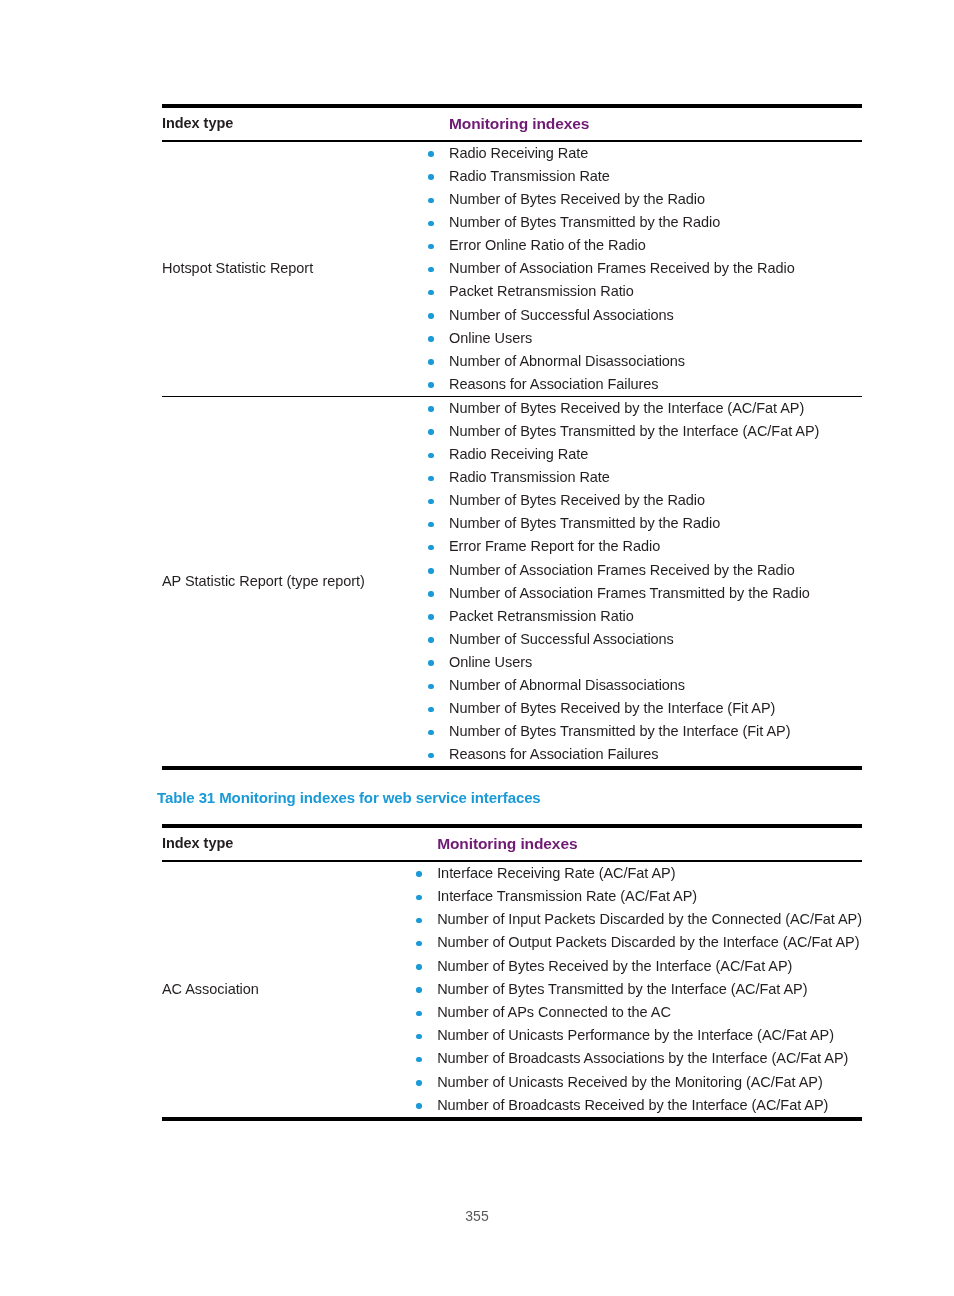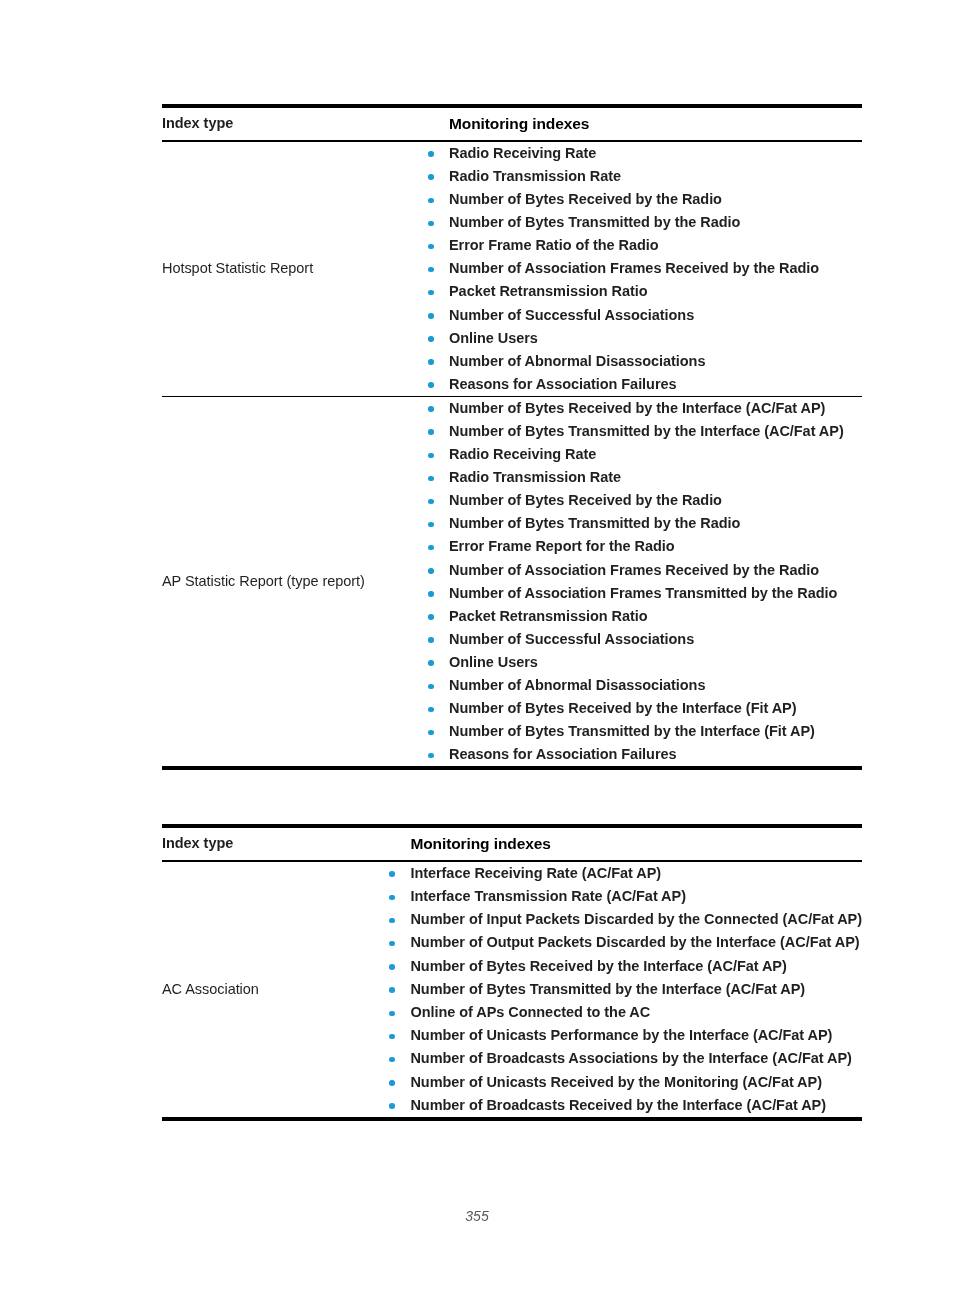--- a/index.html
+++ b/index.html
@@ -46,42 +46,41 @@
   }
 
   .th-row td {
     padding: 6px 0 7px 0;
     vertical-align: bottom;
   }
   .th {
     font-size: 15.5px;
     font-weight: bold;
     letter-spacing: -0.1px;
-    color: #000000;
+    color: #701a75;
   }
 
   .col-type   { width: 248px; }
   .col-index  { width: 452px; }
 
   .body-row > td {
     vertical-align: middle;
     padding: 0;
   }
 
   .type-cell {
     font-size: 14.5px;
     color: #231f20;
     padding-left: 10px;
     letter-spacing: -0.05px;
     line-height: 1.3;
   }
 
   .index-cell {
     padding: 10px 0 10px 0;
-    font-weight: bold;
   }
 
   ul.idx {
     list-style: none;
     margin: 0;
     padding: 0;
   }
   ul.idx li {
     position: relative;
     font-size: 14.5px;
@@ -122,21 +121,20 @@
 
   
   .folio {
     position: absolute;
     left: 0;
     top: 1208px;
     width: 954px;
     text-align: center;
     font-size: 14px;
     color: #58595b;
-    font-style: italic;
   }
 </style>
 </head>
 <body>
 
 <div class="page">
 
   <table class="doc-table" id="table-a">
     <colgroup>
       <col class="col-type">
@@ -149,21 +147,21 @@
       </tr>
 
       <tr class="body-row rule-row">
         <td class="type-cell">Hotspot Statistic Report</td>
         <td class="index-cell">
           <ul class="idx">
               <li>Radio Receiving Rate</li>
               <li>Radio Transmission Rate</li>
               <li>Number of Bytes Received by the Radio</li>
               <li>Number of Bytes Transmitted by the Radio</li>
-              <li>Error Frame Ratio of the Radio</li>
+              <li>Error Online Ratio of the Radio</li>
               <li>Number of Association Frames Received by the Radio</li>
               <li>Packet Retransmission Ratio</li>
               <li>Number of Successful Associations</li>
               <li>Online Users</li>
               <li>Number of Abnormal Disassociations</li>
               <li>Reasons for Association Failures</li>
             </ul>
         </td>
       </tr>
 
@@ -186,20 +184,21 @@
               <li>Number of Abnormal Disassociations</li>
               <li>Number of Bytes Received by the Interface (Fit AP)</li>
               <li>Number of Bytes Transmitted by the Interface (Fit AP)</li>
               <li>Reasons for Association Failures</li>
             </ul>
         </td>
       </tr>
     </tbody>
   </table>
 
+  <div class="caption">Table 31 Monitoring indexes for web service interfaces</div>
 
   <table class="doc-table" id="table-b">
     <colgroup>
       <col class="col-type">
       <col class="col-index">
     </colgroup>
     <tbody>
       <tr class="th-row rule-top rule-head">
         <td class="th type-cell">Index type</td>
         <td class="th" style="padding-left:28px;">Monitoring indexes</td>
@@ -208,21 +207,21 @@
       <tr class="body-row rule-bottom">
         <td class="type-cell">AC Association</td>
         <td class="index-cell">
           <ul class="idx">
               <li>Interface Receiving Rate (AC/Fat AP)</li>
               <li>Interface Transmission Rate (AC/Fat AP)</li>
               <li>Number of Input Packets Discarded by the Connected (AC/Fat AP)</li>
               <li>Number of Output Packets Discarded by the Interface (AC/Fat AP)</li>
               <li>Number of Bytes Received by the Interface (AC/Fat AP)</li>
               <li>Number of Bytes Transmitted by the Interface (AC/Fat AP)</li>
-              <li>Online of APs Connected to the AC</li>
+              <li>Number of APs Connected to the AC</li>
               <li>Number of Unicasts Performance by the Interface (AC/Fat AP)</li>
               <li>Number of Broadcasts Associations by the Interface (AC/Fat AP)</li>
               <li>Number of Unicasts Received by the Monitoring (AC/Fat AP)</li>
               <li>Number of Broadcasts Received by the Interface (AC/Fat AP)</li>
             </ul>
         </td>
       </tr>
     </tbody>
   </table>
 

